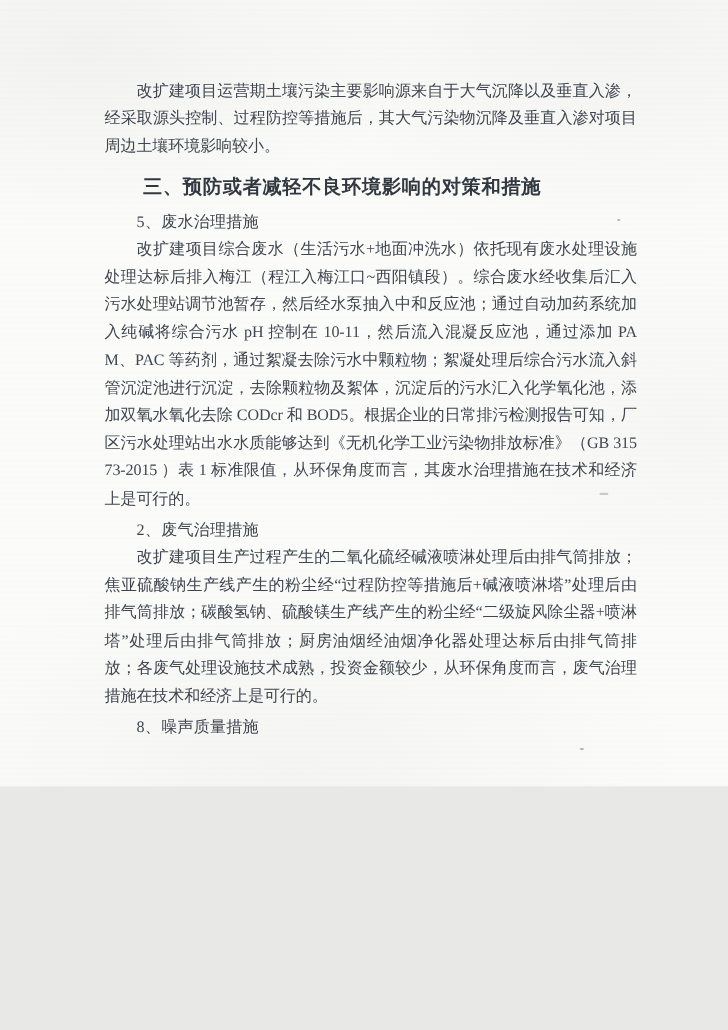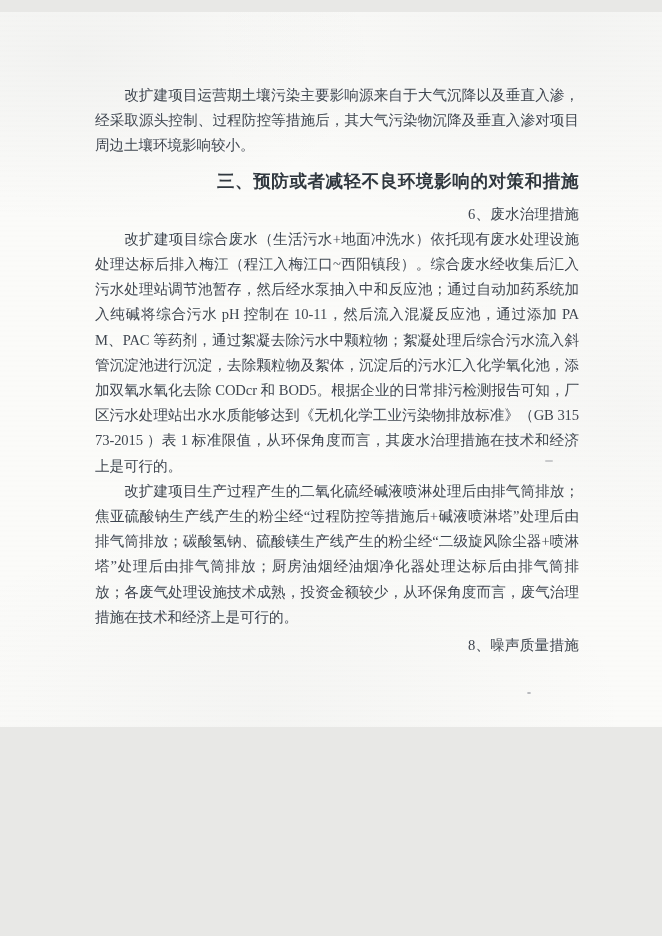--- a/index.html
+++ b/index.html
@@ -1,20 +1,20 @@
 <!DOCTYPE html>
 <html><head>
 <meta charset="utf-8">
 <style>
   html, body { margin: 0; padding: 0; background: #e8e8e6; }
   .scan-page {
     position: relative;
     width: 662px;
     height: 715px;
-    margin: 12px auto;
+    margin: 0 auto;
     background: #fbfbf9;
     overflow: hidden;
     font-family: "Liberation Serif", "DejaVu Serif", serif;
     color: #3f4650;
   }
   
   .scan-texture {
     position: absolute; inset: 0; pointer-events: none;
     background:
       radial-gradient(ellipse 420px 240px at 12% 6%, rgba(120,125,130,0.07), rgba(0,0,0,0) 70%),
@@ -22,21 +22,21 @@
       radial-gradient(ellipse 380px 260px at 95% 55%, rgba(120,125,130,0.04), rgba(0,0,0,0) 70%),
       radial-gradient(ellipse 520px 280px at 40% 98%, rgba(120,125,130,0.05), rgba(0,0,0,0) 70%),
       repeating-linear-gradient(0deg, rgba(150,150,148,0.012) 0 2px, rgba(255,255,255,0) 2px 5px);
   }
   .content {
     position: absolute;
     top: 71px;
     left: 95px;
     width: 484px;
   }
-  p { margin: 0; text-align: right; }
+  p { margin: 0; }
   .body-text {
     font-size: 14.6px;
     line-height: 25.2px;
     letter-spacing: -0.1px;
     text-align: justify;
     text-justify: inter-character;
     text-indent: 2em;
     word-break: break-all;
   }
   .doc-heading {
@@ -66,25 +66,26 @@
 
 <div class="scan-page">
   <div class="scan-texture"></div>
 
   <div class="content">
     <p class="body-text">改扩建项目运营期土壤污染主要影响源来自于大气沉降以及垂直入渗，经采取源头控制、过程防控等措施后，其大气污染物沉降及垂直入渗对项目周边土壤环境影响较小。</p>
 
     <p class="doc-heading">三、预防或者减轻不良环境影响的对策和措施</p>
 
     <div class="section">
-      <p class="sec-title">6、废水治理措施</p>
+      <p class="sec-title">5、废水治理措施</p>
       <p class="body-text sec-body">改扩建项目综合废水（生活污水+地面冲洗水）依托现有废水处理设施处理达标后排入梅江（程江入梅江口~西阳镇段）。综合废水经收集后汇入污水处理站调节池暂存，然后经水泵抽入中和反应池；通过自动加药系统加入纯碱将综合污水 pH 控制在 10-11，然后流入混凝反应池，通过添加 PAM、PAC 等药剂，通过絮凝去除污水中颗粒物；絮凝处理后综合污水流入斜管沉淀池进行沉淀，去除颗粒物及絮体，沉淀后的污水汇入化学氧化池，添加双氧水氧化去除 CODcr 和 BOD5。根据企业的日常排污检测报告可知，厂区污水处理站出水水质能够达到《无机化学工业污染物排放标准》（GB 31573-2015 ）表 1 标准限值，从环保角度而言，其废水治理措施在技术和经济上是可行的。</p>
     </div>
 
     <div class="section">
+      <p class="sec-title">2、废气治理措施</p>
       <p class="body-text sec-body">改扩建项目生产过程产生的二氧化硫经碱液喷淋处理后由排气筒排放；焦亚硫酸钠生产线产生的粉尘经“过程防控等措施后+碱液喷淋塔”处理后由排气筒排放；碳酸氢钠、硫酸镁生产线产生的粉尘经“二级旋风除尘器+喷淋塔”处理后由排气筒排放；厨房油烟经油烟净化器处理达标后由排气筒排放；各废气处理设施技术成熟，投资金额较少，从环保角度而言，废气治理措施在技术和经济上是可行的。</p>
     </div>
 
     <div class="section">
       <p class="sec-title">8、噪声质量措施</p>
     </div>
 
     <div class="section">
     </div>
   </div>

